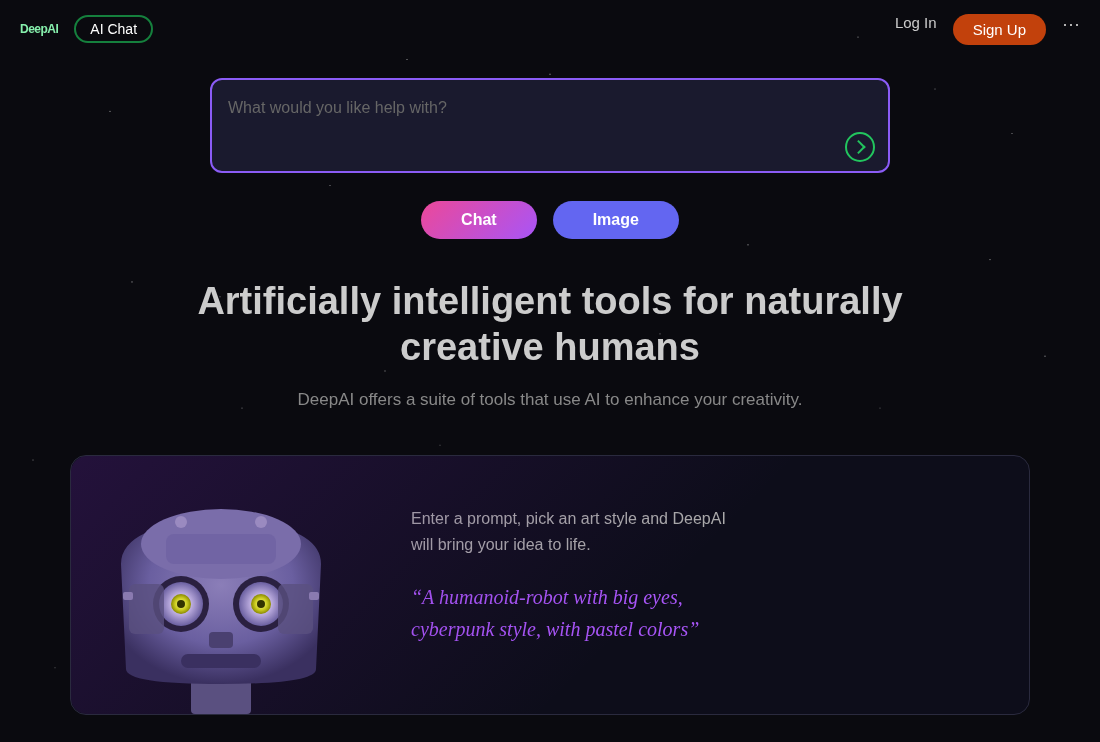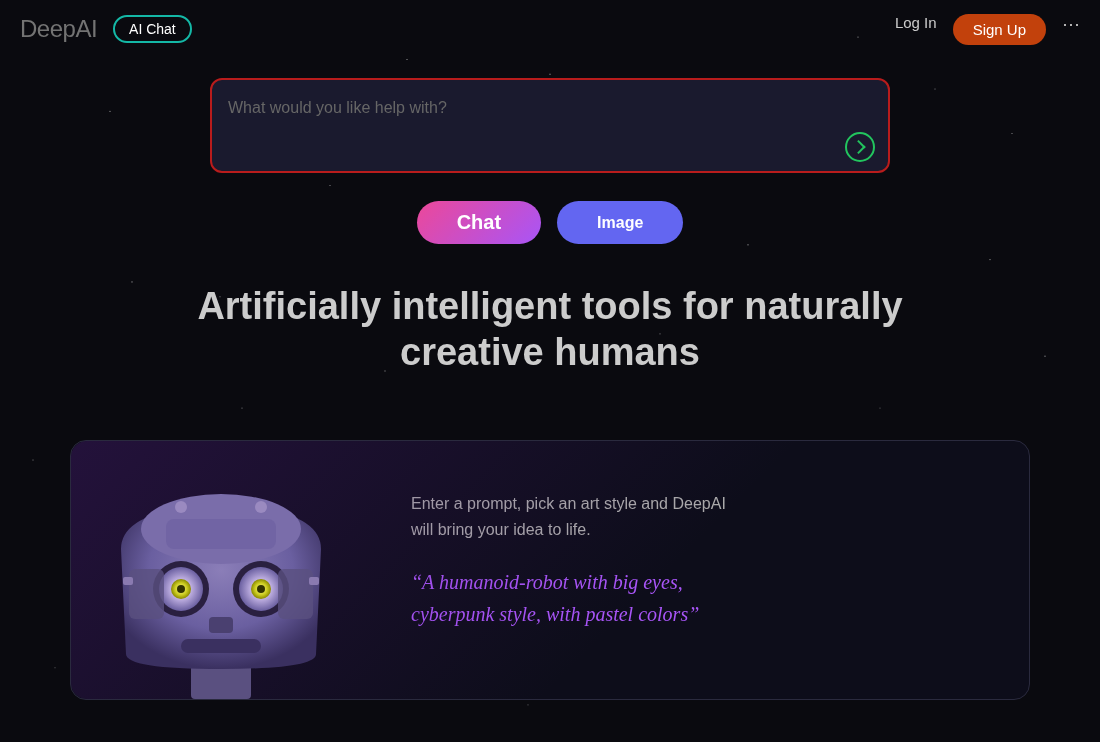--- a/index.html
+++ b/index.html
@@ -71,29 +71,29 @@
       height: 58px;
     }
 
     .navbar-left {
       display: flex;
       align-items: center;
       gap: 16px;
     }
 
     .logo {
-      font-size: 24px;
-      font-weight: 400;
-      color: #737373;
+      font-size: 12px;
+      font-weight: 700;
+      color: #86efac;
       letter-spacing: -0.5px;
     }
 
     .ai-chat-badge {
       background: transparent;
-      border: 2px solid #14b8a6;
+      border: 2px solid #15803d;
       border-radius: 20px;
       padding: 4px 14px;
       font-size: 14px;
       font-weight: 500;
       color: #ffffff;
       cursor: pointer;
     }
 
     .navbar-right {
       display: flex;
@@ -145,21 +145,21 @@
     .search-container {
       width: 680px;
       position: relative;
       margin-bottom: 24px;
     }
 
     .search-box {
       width: 100%;
       min-height: 95px;
       background: #1a1a2e;
-      border: 2px solid #b91c1c;
+      border: 2px solid #8b5cf6;
       border-radius: 12px;
       padding: 16px 50px 16px 16px;
       color: #888888;
       font-size: 16px;
       resize: none;
       outline: none;
       font-family: inherit;
       line-height: 1.5;
     }
 
@@ -208,21 +208,21 @@
       gap: 16px;
       margin-bottom: 40px;
     }
 
     .chat-btn {
       background: linear-gradient(135deg, #ec4899, #a855f7);
       border: none;
       border-radius: 25px;
       padding: 10px 40px;
       color: #ffffff;
-      font-size: 20px;
+      font-size: 16px;
       font-weight: 600;
       cursor: pointer;
       min-width: 110px;
     }
 
     .image-btn {
       background: #6366f1;
       border: none;
       border-radius: 25px;
       padding: 2px 40px;
@@ -354,20 +354,21 @@
     </button>
   </div>
 
   <div class="mode-buttons">
     <button class="chat-btn">Chat</button>
     <button class="image-btn">Image</button>
   </div>
 
   <div class="hero-section">
     <h1 class="hero-title">Artificially intelligent tools for naturally creative humans</h1>
+    <p class="hero-subtitle">DeepAI offers a suite of tools that use AI to enhance your creativity.</p>
   </div>
 
   <div class="feature-card">
     <div class="feature-image-side">
       <div class="robot-illustration">
 
         <svg class="robot-svg" viewBox="0 0 260 230" xmlns="http://www.w3.org/2000/svg">
 
           <defs>
             <radialGradient id="robotGrad" cx="50%" cy="40%" r="60%">

